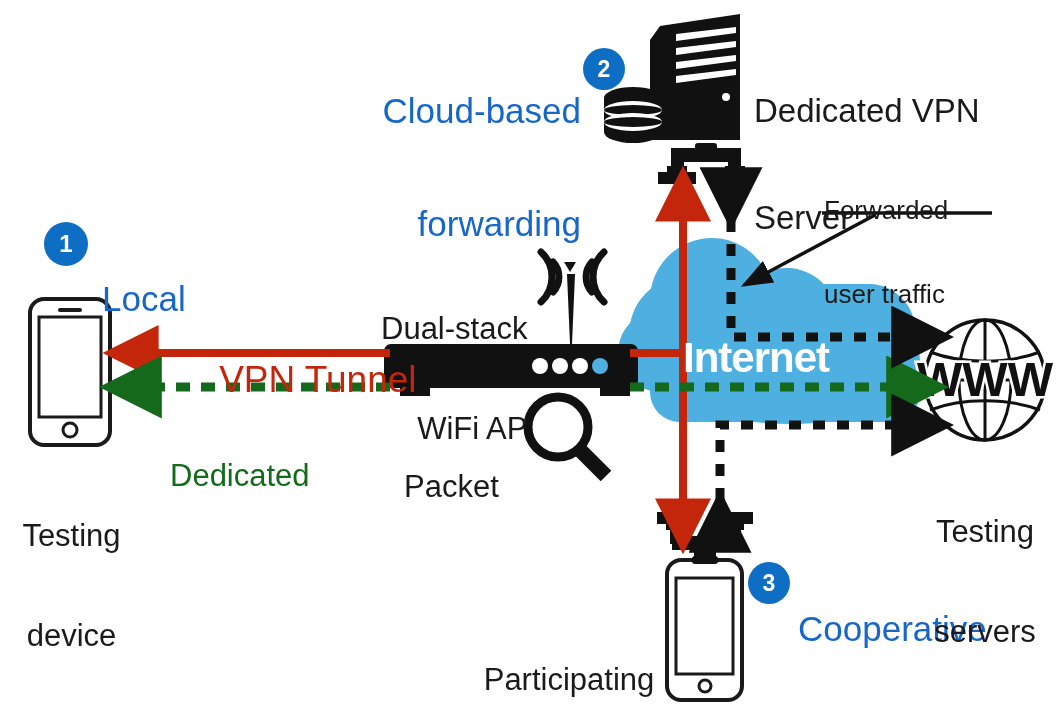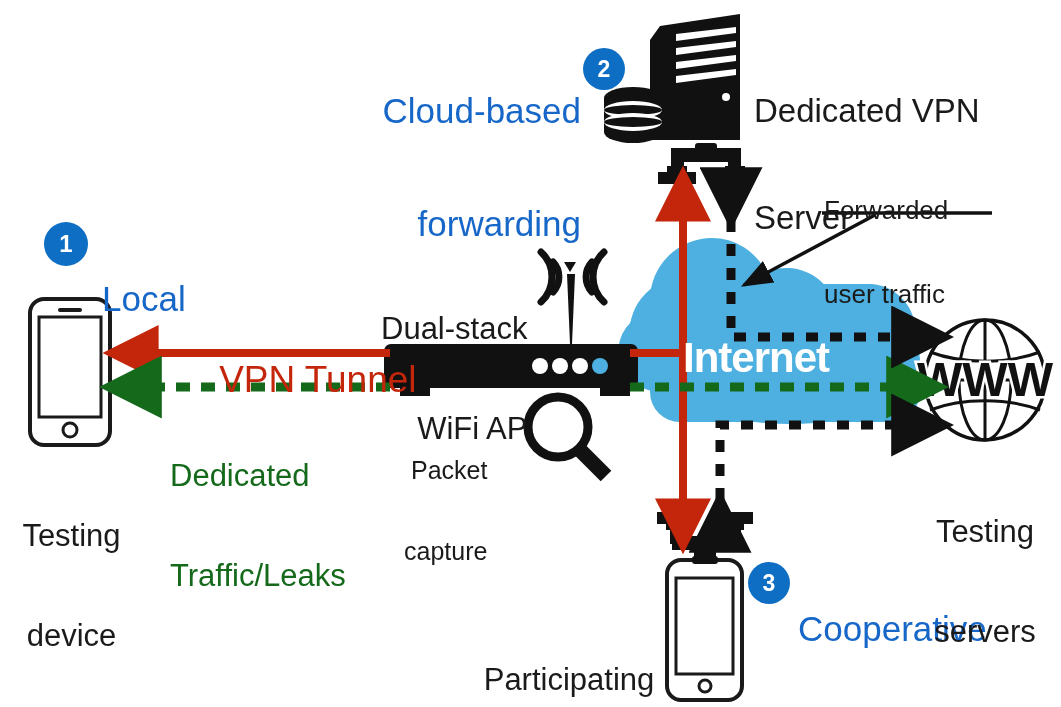--- a/index.html
+++ b/index.html
@@ -217,26 +217,24 @@
     <div>Dual-stack</div>
     <div>WiFi AP</div>
   </div>
 
   <div class="lbl red" style="left:178px;top:320px;font-size:37px;">
     <span>VPN Tunnel</span>
   </div>
 
   <div class="lbl green" style="left:170px;top:392px;font-size:31px;">
     <div>Dedicated</div>
-    <div>Traffic/Leaks</div>
-  </div>
-
-  <div class="lbl black" style="left:404px;top:403px;font-size:25px;text-align:right;">
+  </div>
+
+  <div class="lbl black" style="left:404px;top:403px;font-size:31px;">
     <div>Packet</div>
-    <div>capture</div>
   </div>
 
   <div class="lbl black" style="left:19px;top:452px;font-size:31px;text-align:center;width:105px;">
     <div>Testing</div>
     <div>device</div>
   </div>
 
   <div class="inet" style="left:683px;top:334px;font-size:42px;">
     <span>Internet</span>
   </div>

